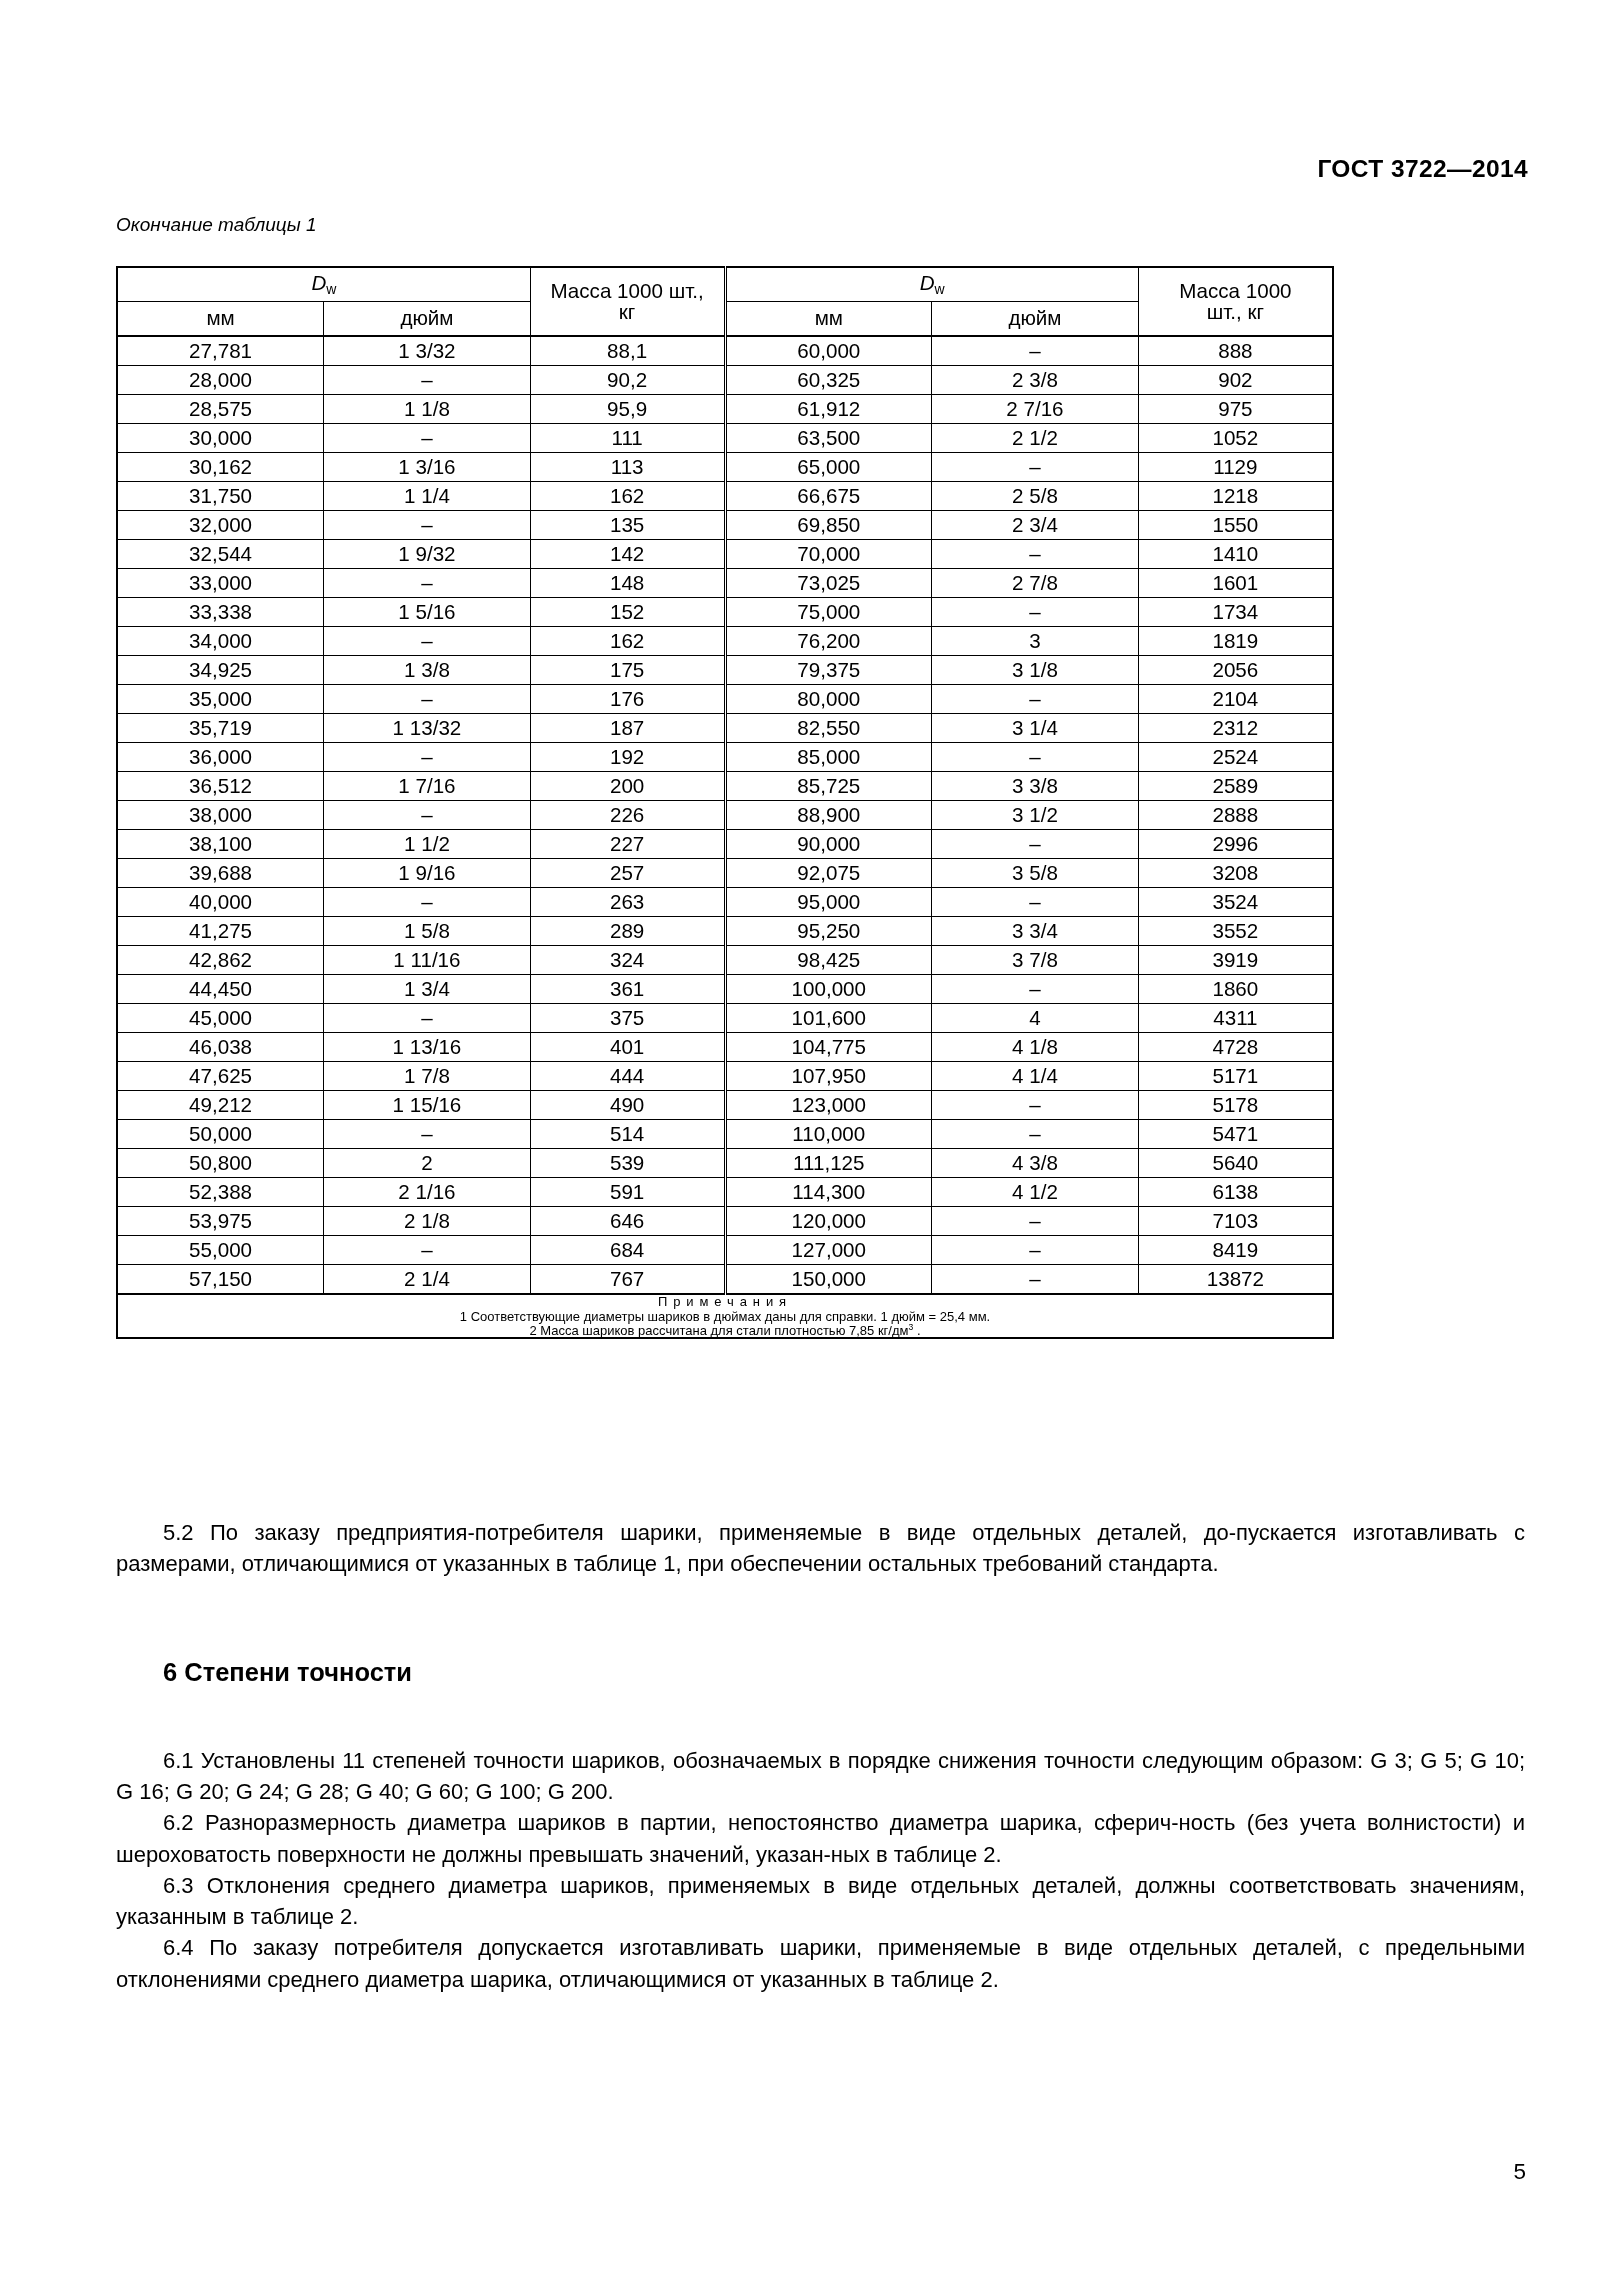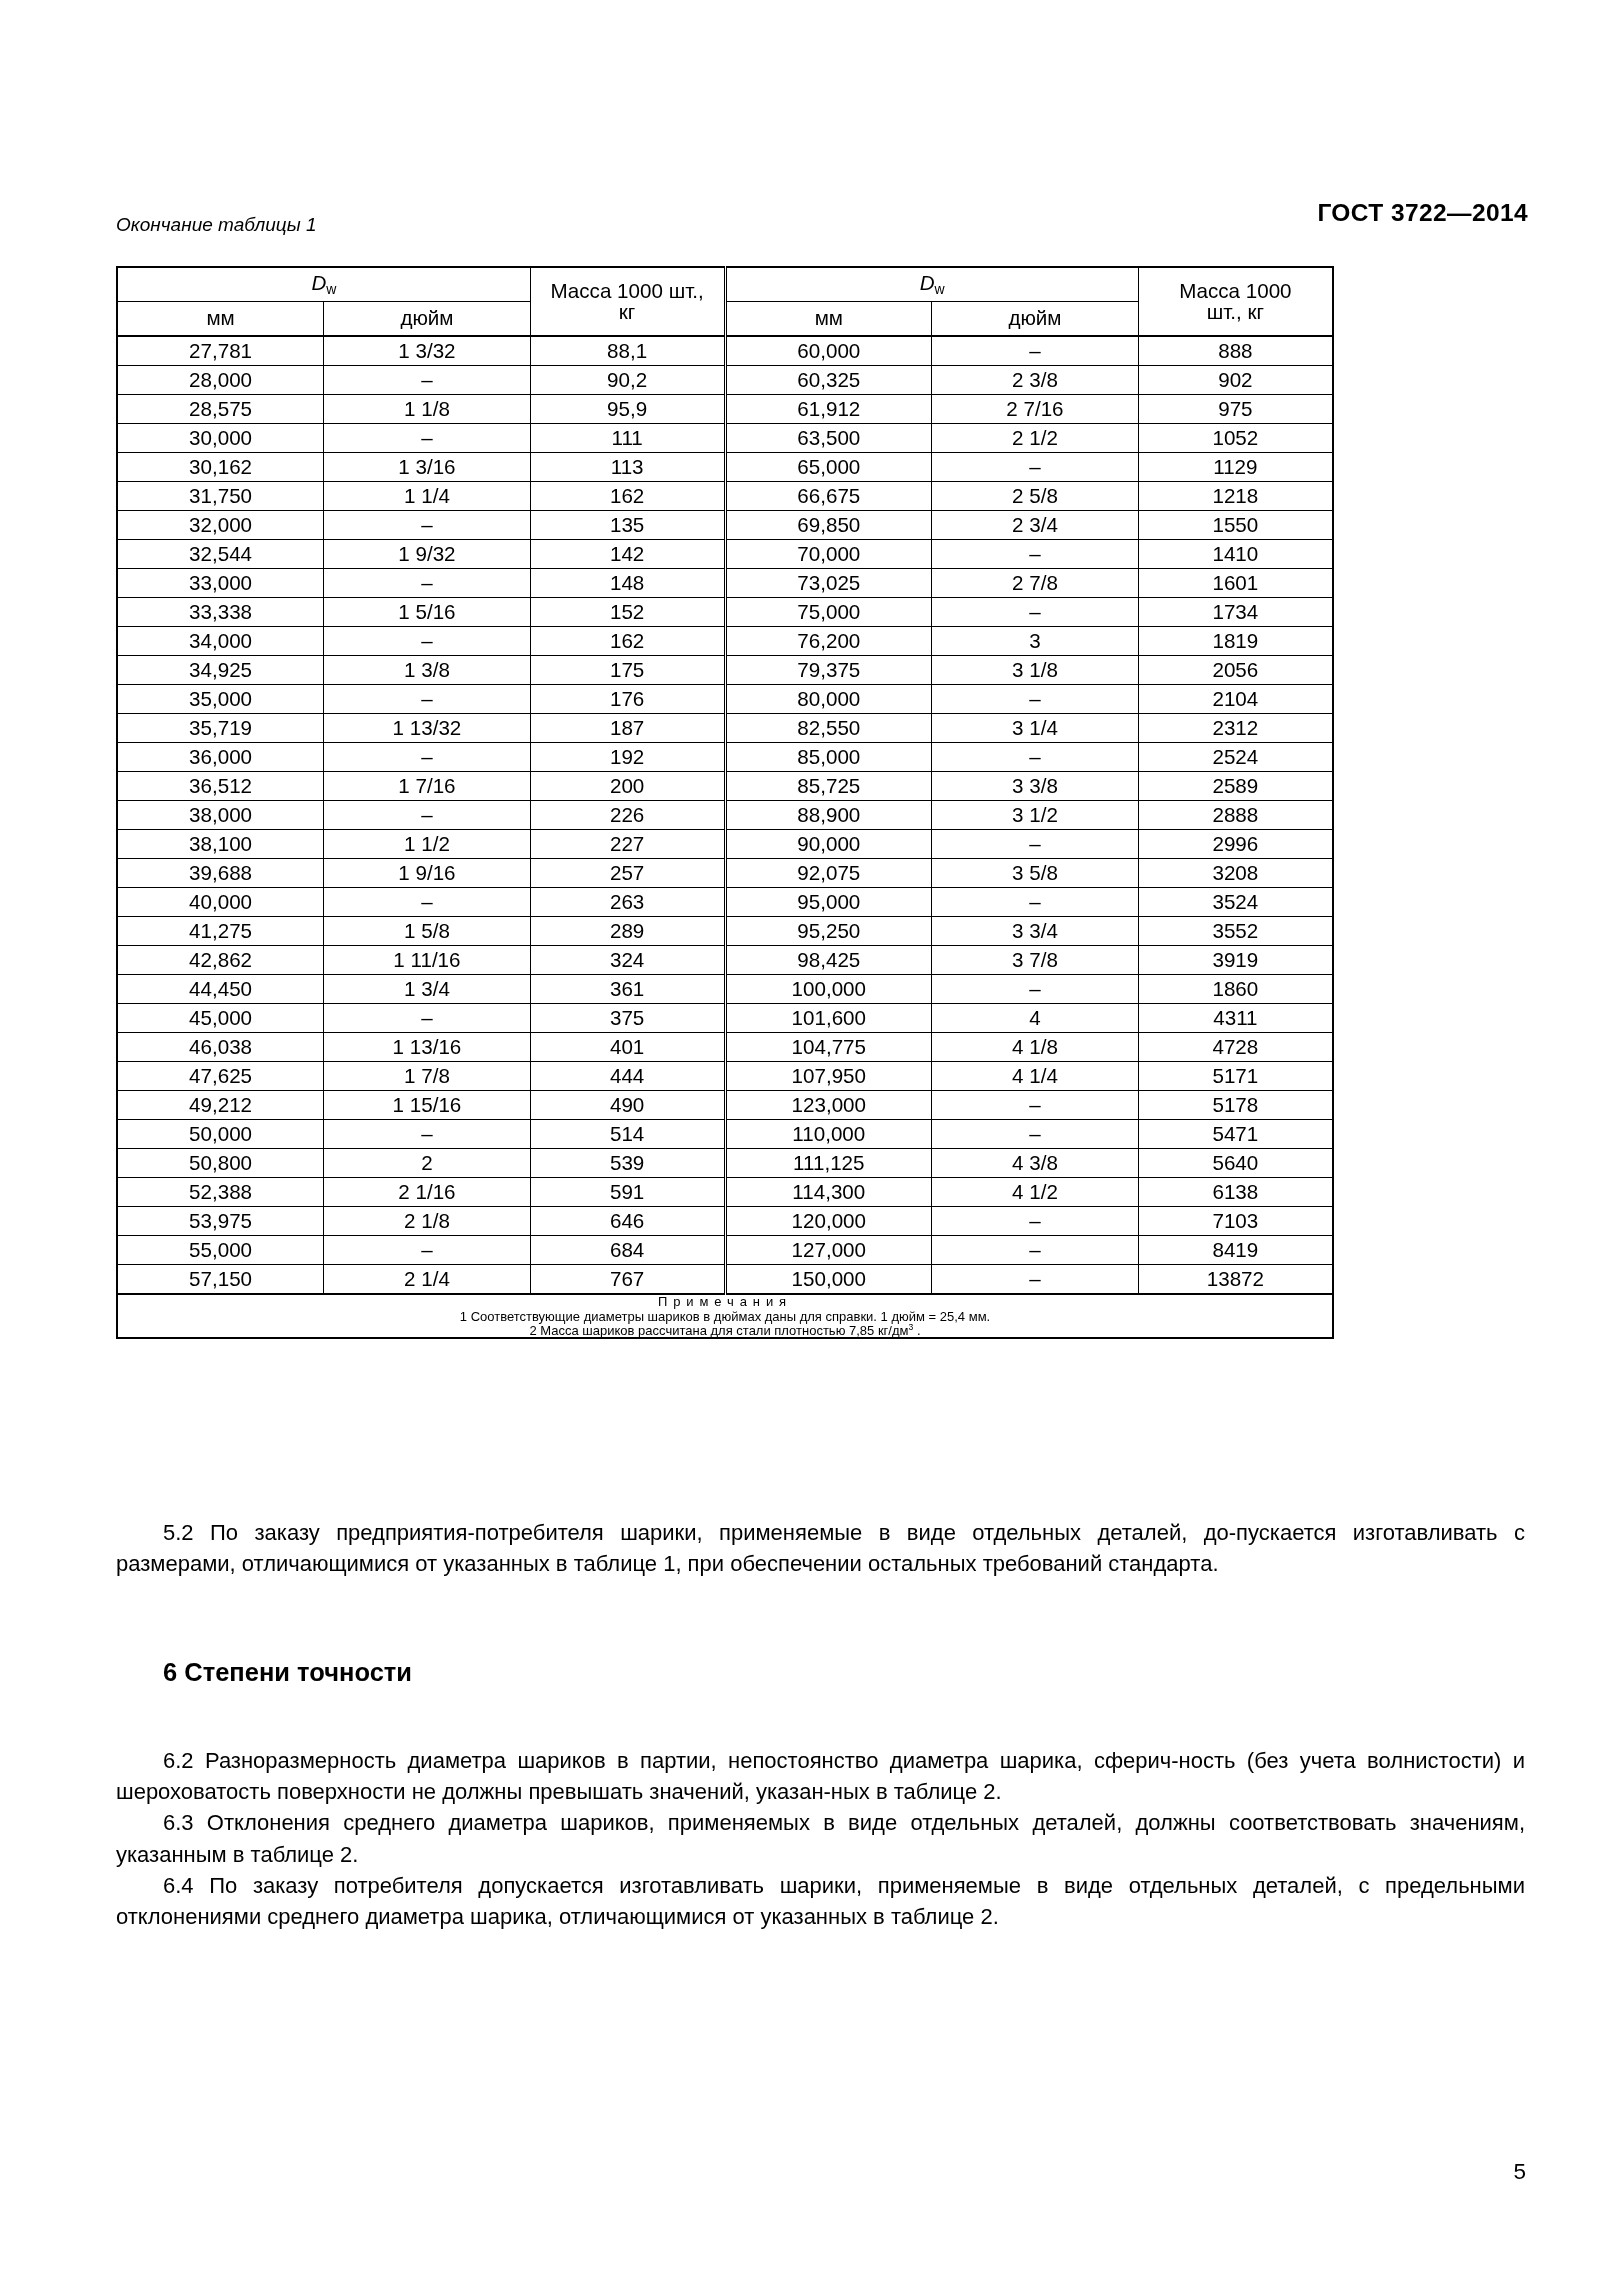--- a/index.html
+++ b/index.html
@@ -26,21 +26,20 @@
 
   
   .header {
     position: absolute;
     top: 155px;
     right: 93px;
     font-size: 24.5px;
     font-weight: bold;
     letter-spacing: 0.4px;
     white-space: nowrap;
-    margin-top: 44px;
   }
 
   
   .table-caption {
     position: absolute;
     left: 116px;
     top: 214px;
     font-size: 19px;
     font-style: italic;
     white-space: nowrap;
@@ -452,20 +451,21 @@
 
   <div class="body-block" style="top:1517px;">
     <p class="para">5.2 По заказу предприятия-потребителя шарики, применяемые в виде отдельных деталей, до-пускается изготавливать с размерами, отличающимися от указанных в таблице 1, при обеспечении остальных требований стандарта.</p>
   </div>
 
   <div class="body-block" style="top:1654px;">
     <h2 class="section">6 Степени точности</h2>
   </div>
 
   <div class="body-block" style="top:1745px;">
+    <p class="para">6.1 Установлены 11 степеней точности шариков, обозначаемых в порядке снижения точности следующим образом: G 3; G 5; G 10; G 16; G 20; G 24; G 28; G 40; G 60; G 100; G 200.</p>
     <p class="para">6.2 Разноразмерность диаметра шариков в партии, непостоянство диаметра шарика, сферич-ность (без учета волнистости) и шероховатость поверхности не должны превышать значений, указан-ных в таблице 2.</p>
     <p class="para">6.3 Отклонения среднего диаметра шариков, применяемых в виде отдельных деталей, должны соответствовать значениям, указанным в таблице 2.</p>
     <p class="para">6.4 По заказу потребителя допускается изготавливать шарики, применяемые в виде отдельных деталей, с предельными отклонениями среднего диаметра шарика, отличающимися от указанных в таблице 2.</p>
   </div>
 
   <div class="pageno">5</div>
 
 </div>
 
 

